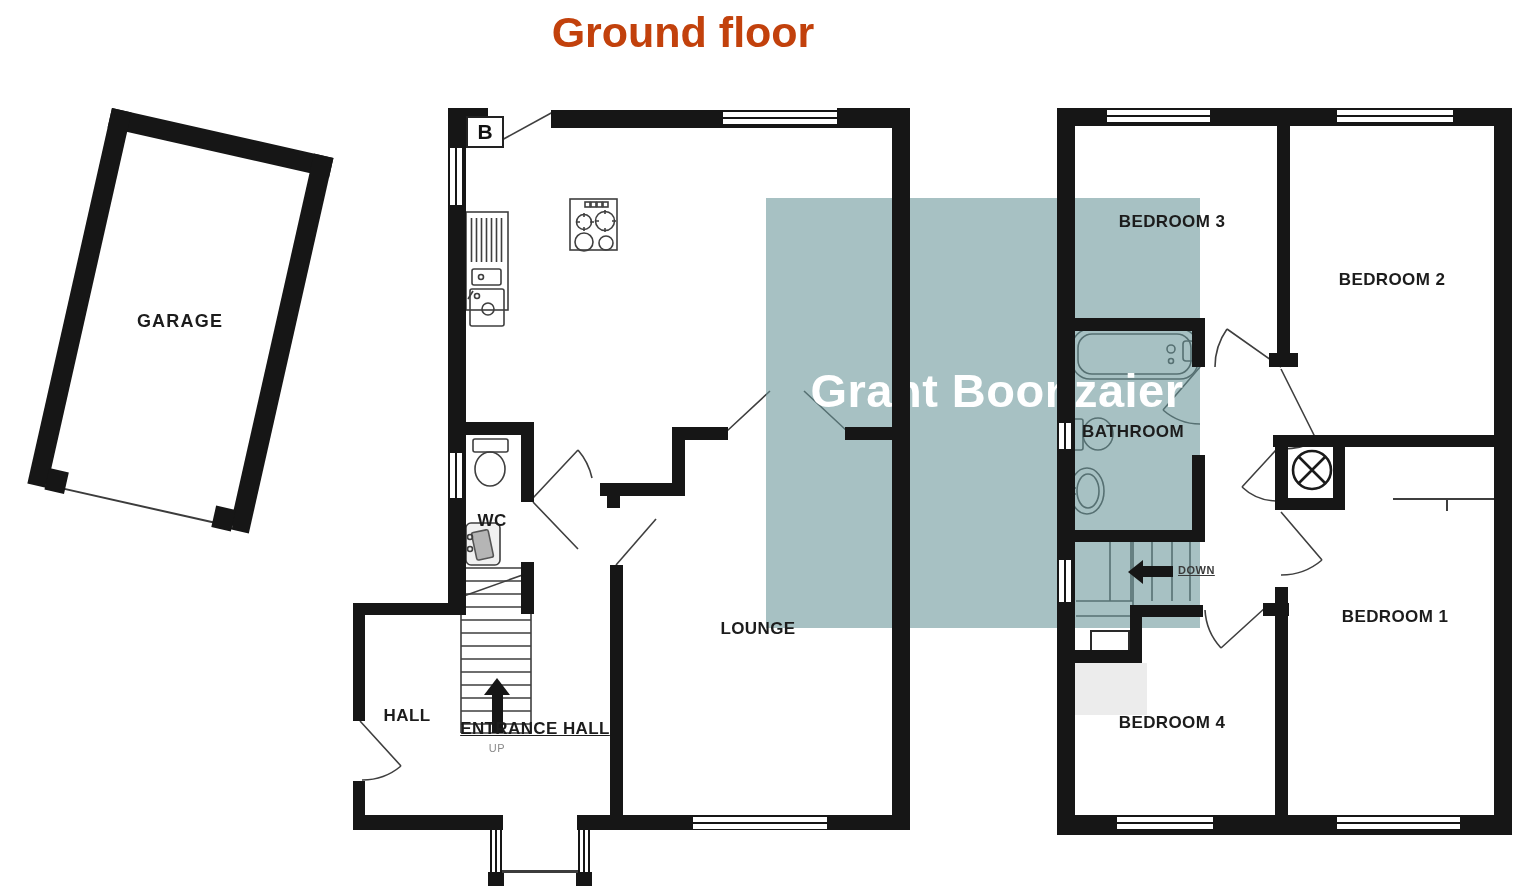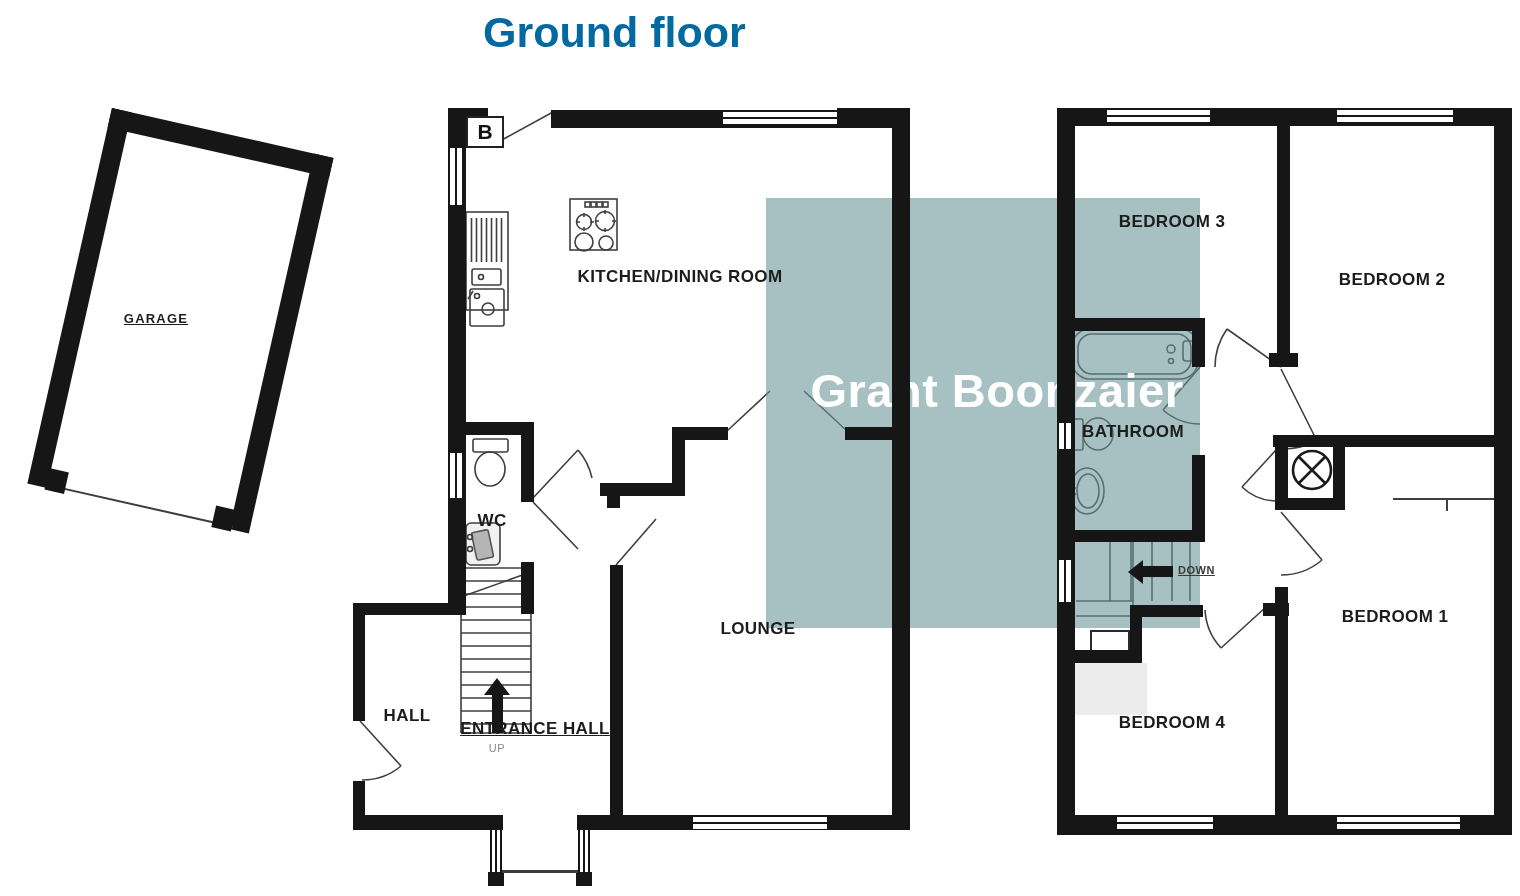--- a/index.html
+++ b/index.html
@@ -17,22 +17,22 @@
   .win-h{position:absolute;z-index:10;background:
     linear-gradient(#161616 0 2px,#ffffff 2px 7px,#161616 7px 9px,#ffffff 9px 14px,#161616 14px 100%);}
   .win-v{position:absolute;z-index:10;background:
     linear-gradient(90deg,#161616 0 2px,#ffffff 2px 7px,#161616 7px 9px,#ffffff 9px 14px,#161616 14px 100%);}
   .win-v-sm{position:absolute;z-index:10;background:
     linear-gradient(90deg,#161616 0 2px,#ffffff 2px 5px,#161616 5px 7px,#ffffff 7px 10px,#161616 10px 100%);}
   .label{position:absolute;z-index:11;color:#1c1c1c;font-weight:bold;font-size:17px;
     letter-spacing:.4px;text-align:center;white-space:nowrap;}
   .label.small{font-size:11px;font-weight:bold;color:#3a3a3a;letter-spacing:.5px;}
   .label.gray{color:#8a8a8a;font-weight:normal;}
-  .title{position:absolute;z-index:11;color:#0369a1;font-size:43px;font-weight:600;
-    white-space:nowrap;letter-spacing:0;}
+  .title{position:absolute;z-index:11;color:#c2410c;font-size:43px;font-weight:600;
+    text-align:center;white-space:nowrap;letter-spacing:0;}
   .wm-rect{position:absolute;left:766px;top:198px;width:434px;height:430px;
     background:rgba(104,149,151,0.58);}
   .wm-text1{position:absolute;left:767px;top:363px;width:460px;text-align:center;
     color:#ffffff;font-size:47px;font-weight:bold;letter-spacing:0.5px;white-space:nowrap;}
   .wm-text2{position:absolute;left:767px;top:430px;width:436px;text-align:center;
     color:#ffffff;font-size:55px;font-weight:bold;letter-spacing:1px;white-space:nowrap;}
   
   #garage{
     position:absolute;left:112px;top:108px;width:187px;height:365px;z-index:10;
     border:20px solid #161616;border-bottom:none;
@@ -241,22 +241,21 @@
   <div class="wall" style="left:1130px;top:605px;width:12px;height:58px;"></div>
   <div class="wall" style="left:1075px;top:650px;width:67px;height:13px;"></div>
   <div class="wall" style="left:1275px;top:587px;width:13px;height:228px;"></div>
   <div class="wall" style="left:1263px;top:603px;width:26px;height:13px;"></div>
 
   <div class="arrow-left-head" style="left:1128px;top:560px;"></div>
   <div class="arrow-shaft" style="left:1142px;top:566px;width:31px;height:11px;"></div>
 
   <div class="title" style="left:483px;top:8px;width:400px;">Ground floor</div>
 
-  <div class="label" style="left:76px;top:311px;width:160px;font-size:13px;letter-spacing:1.2px;text-decoration:underline;">GARAGE</div>
-  <div class="label" style="left:530px;top:267px;width:300px;">KITCHEN/DINING ROOM</div>
+  <div class="label" style="left:100px;top:311px;width:160px;font-size:18px;letter-spacing:1.2px;">GARAGE</div>
   <div class="label" style="left:462px;top:511px;width:60px;">WC</div>
   <div class="label" style="left:347px;top:706px;width:120px;">HALL</div>
   <div class="label" style="left:435px;top:719px;width:200px;text-decoration:underline;">ENTRANCE HALL</div>
   <div class="label small gray" style="left:467px;top:742px;width:60px;">UP</div>
   <div class="label" style="left:678px;top:619px;width:160px;">LOUNGE</div>
   <div class="label" style="left:1092px;top:212px;width:160px;">BEDROOM 3</div>
   <div class="label" style="left:1312px;top:270px;width:160px;">BEDROOM 2</div>
   <div class="label" style="left:1053px;top:422px;width:160px;">BATHROOM</div>
   <div class="label small" style="left:1178px;top:564px;width:60px;text-align:left;text-decoration:underline;">DOWN</div>
   <div class="label" style="left:1315px;top:607px;width:160px;">BEDROOM 1</div>

